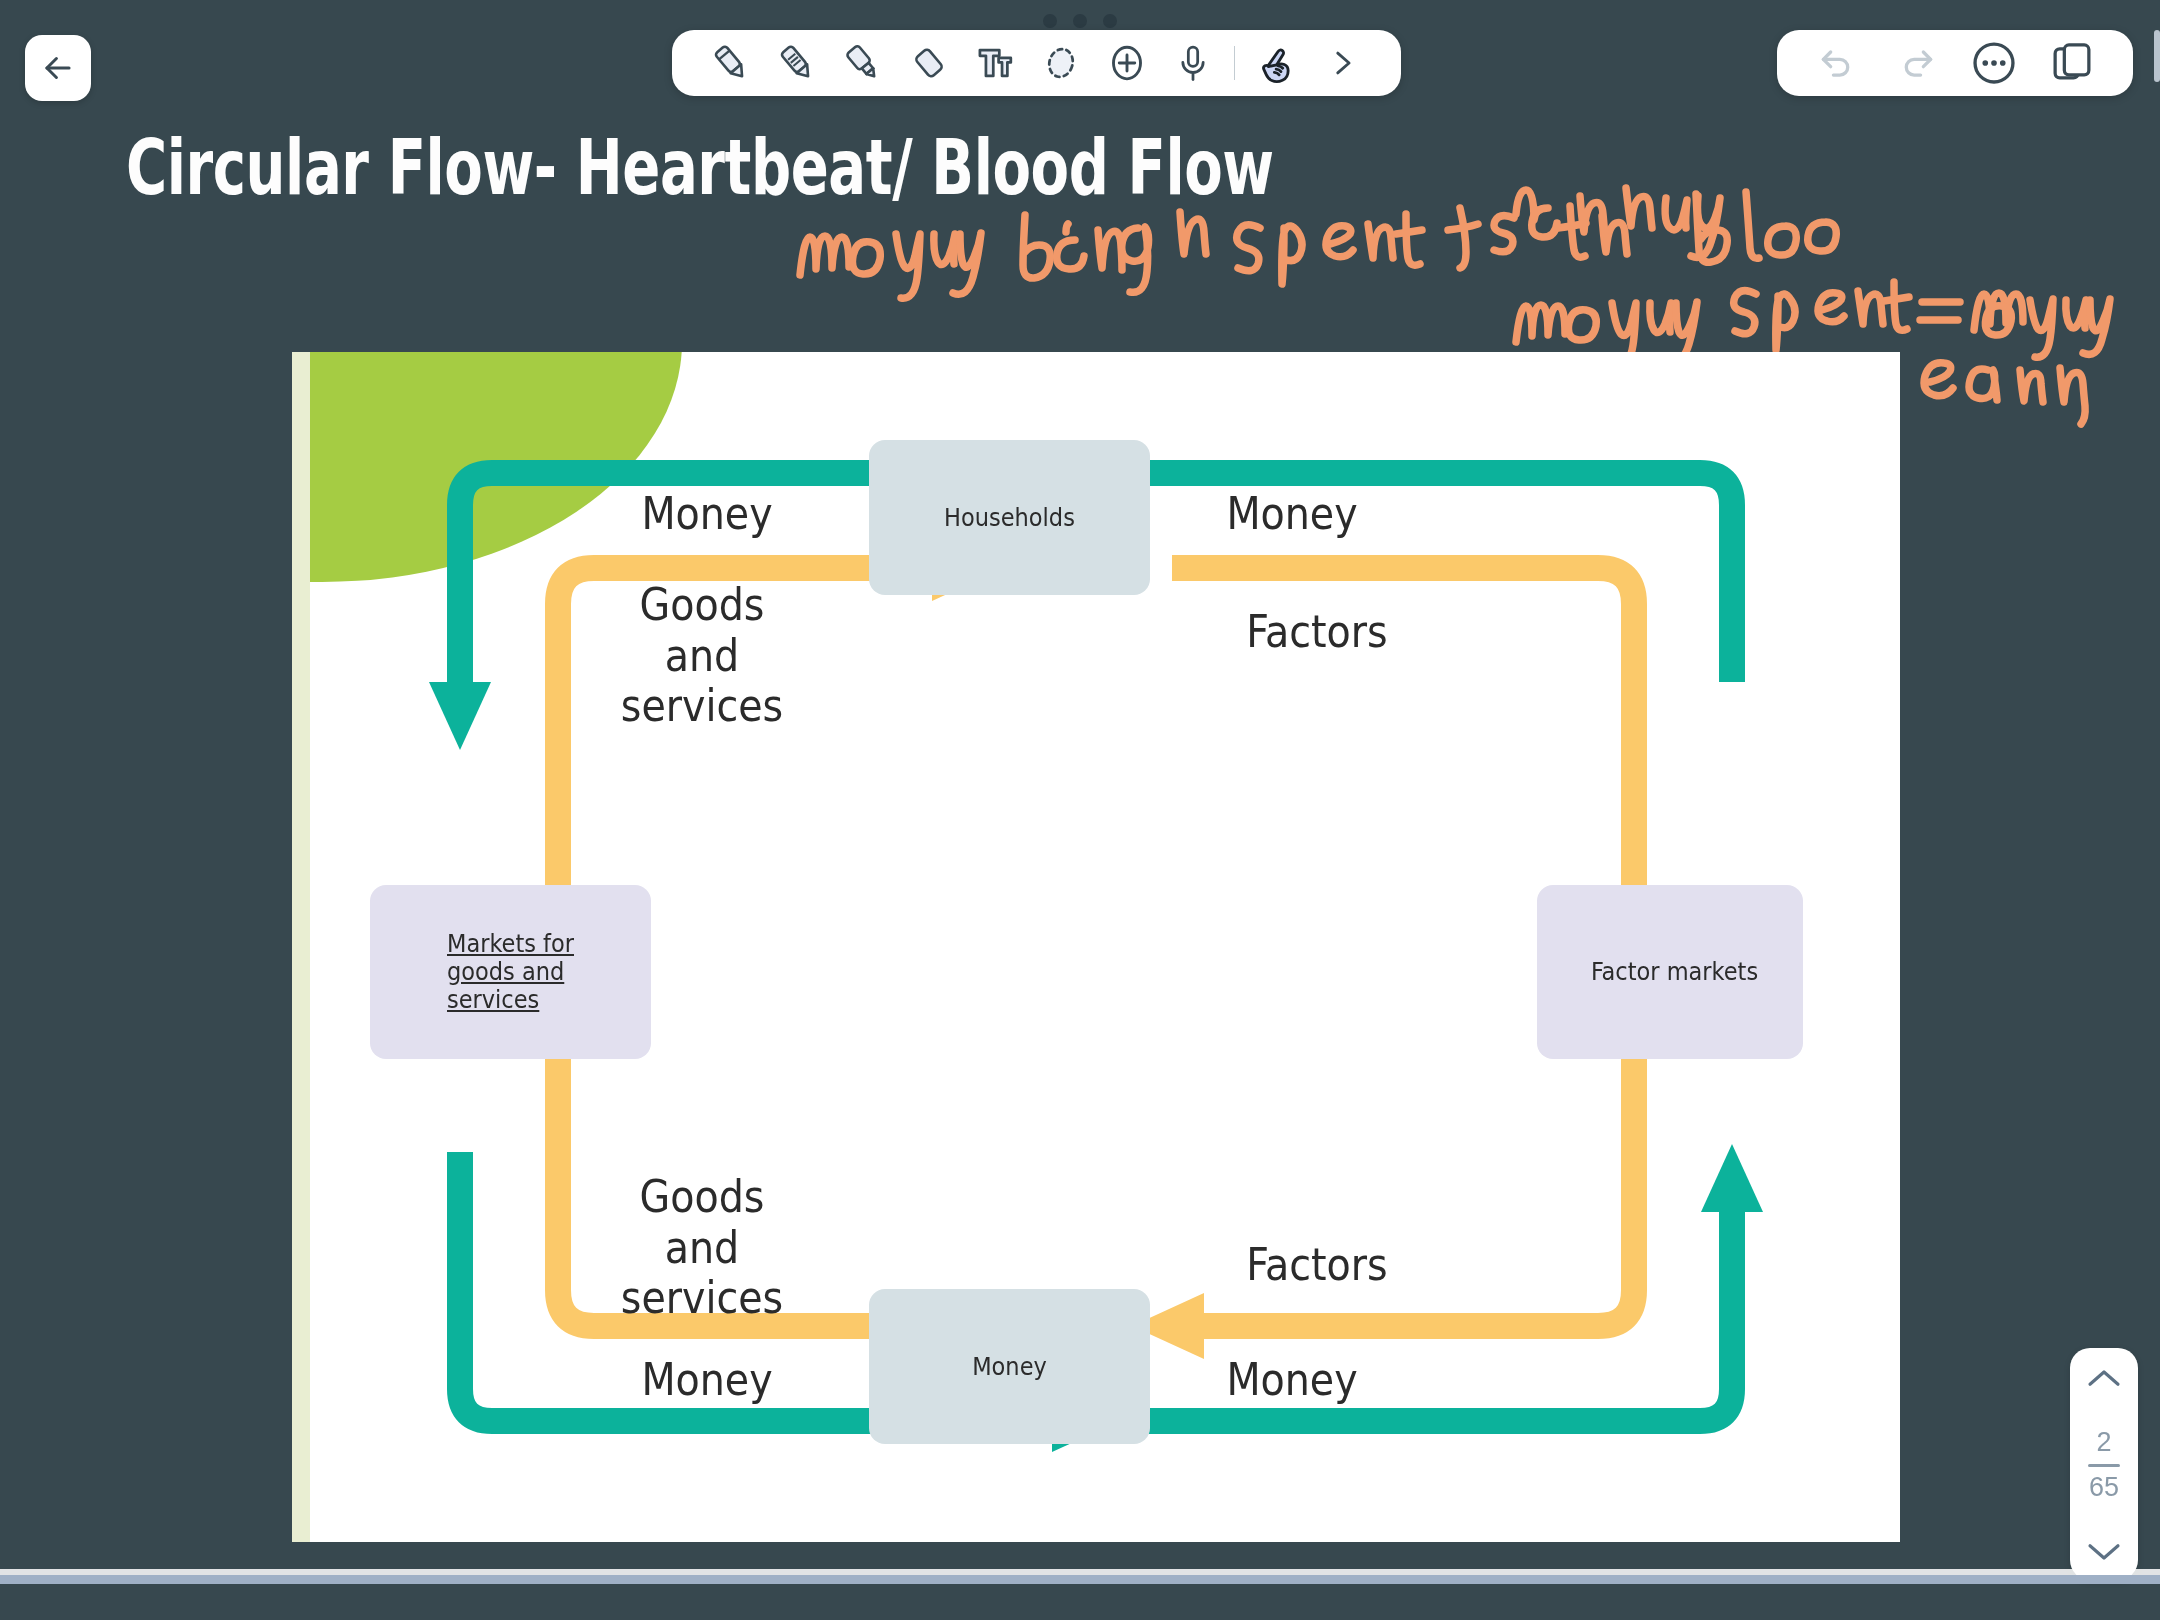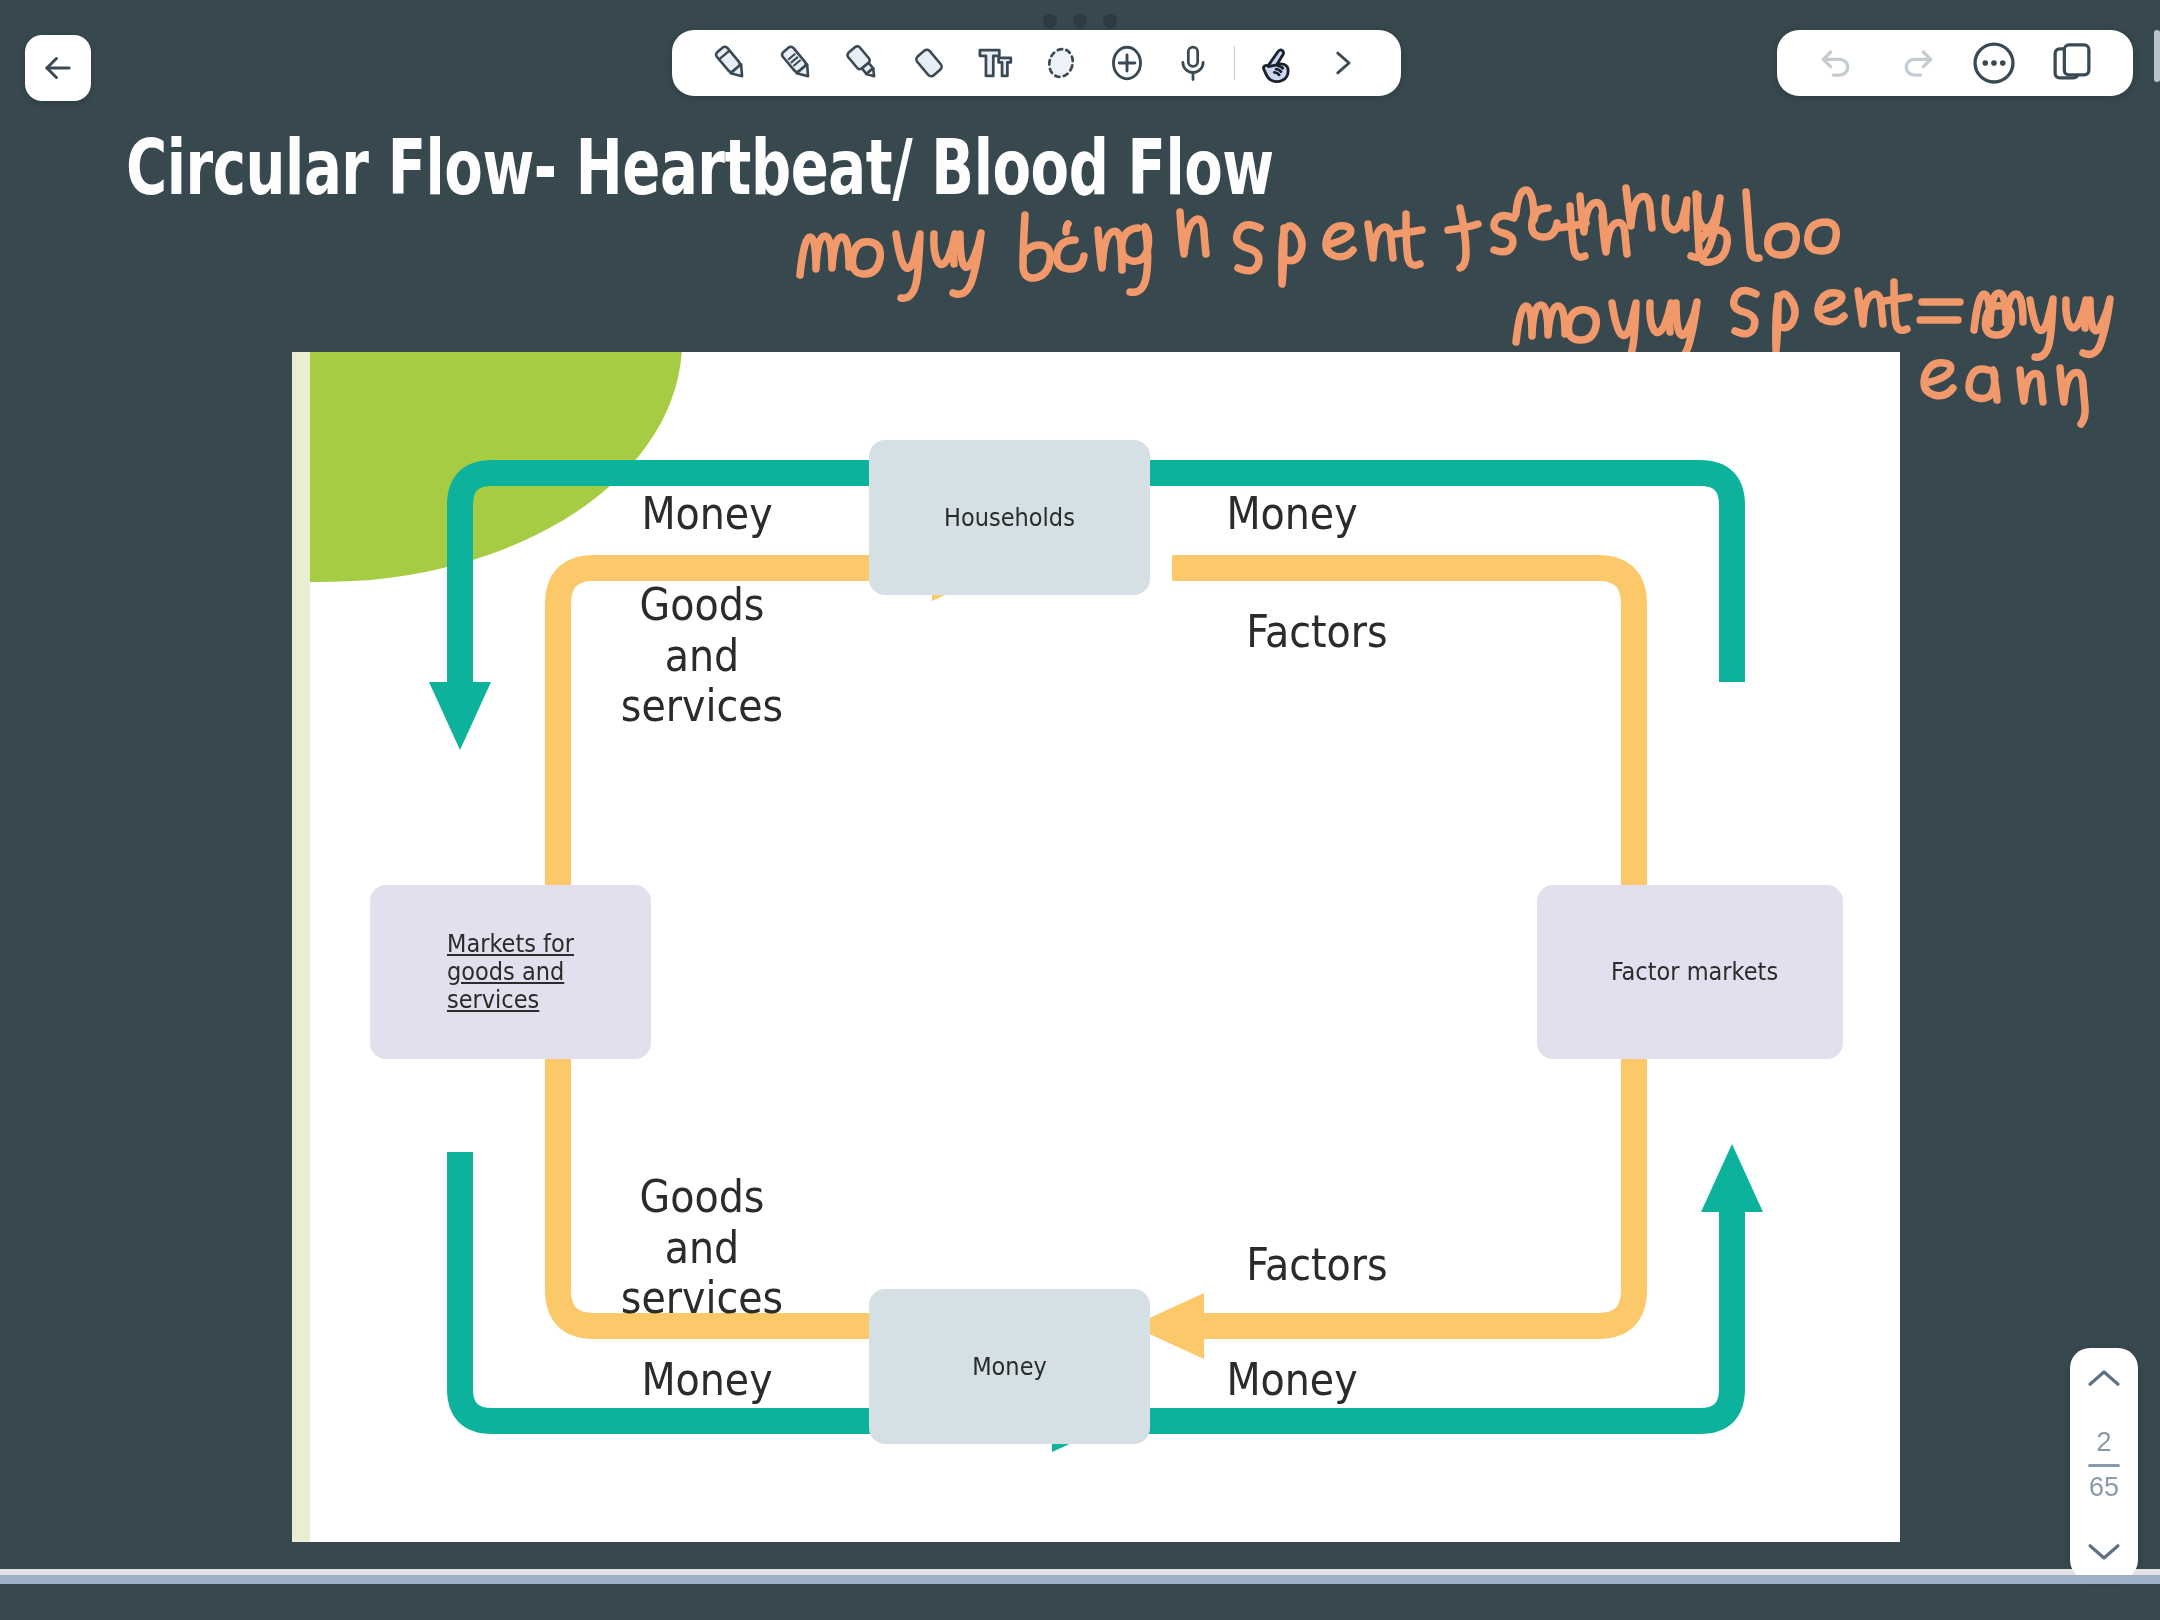--- a/index.html
+++ b/index.html
@@ -399,21 +399,21 @@
       <div class="node blue" style="left:577px; top:88px; width:281px; height:155px;">
         <span>Households</span>
       </div>
 
       <div class="node lav" style="left:78px; top:533px; width:281px; height:174px;">
         <span style="white-space:pre-line;text-decoration:underline;">Markets for
 goods and
 services</span>
       </div>
 
-      <div class="node lav" style="left:1245px; top:533px; width:306px; height:174px;padding-left:9px;">
+      <div class="node lav" style="left:1245px; top:533px; width:266px; height:174px;padding-left:9px;">
         <span>Factor markets</span>
       </div>
 
       <div class="node blue" style="left:577px; top:937px; width:281px; height:155px;">
         <span>Money</span>
       </div>
 
       <div class="flabel" style="left:320px; top:137px; width:190px;">Money</div>
 
       <div class="flabel" style="left:300px; top:228px; width:220px;">Goods

